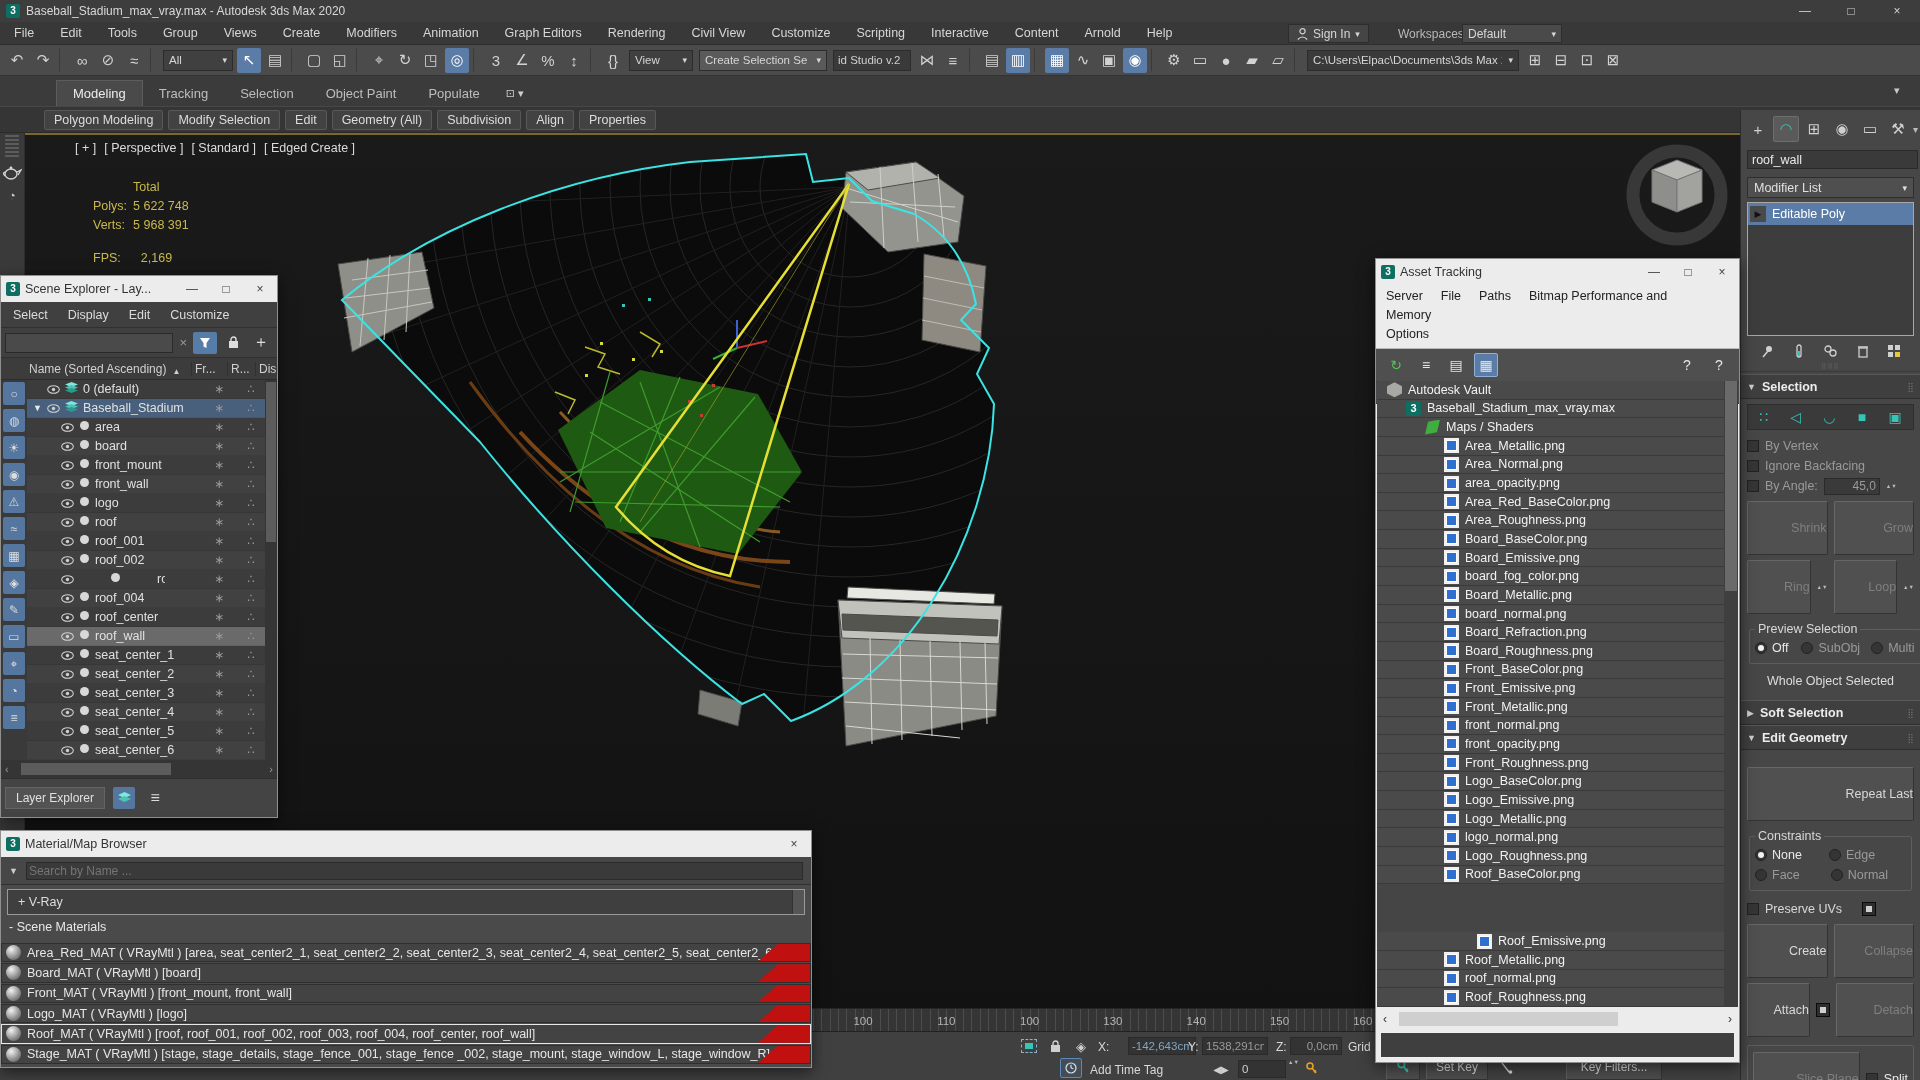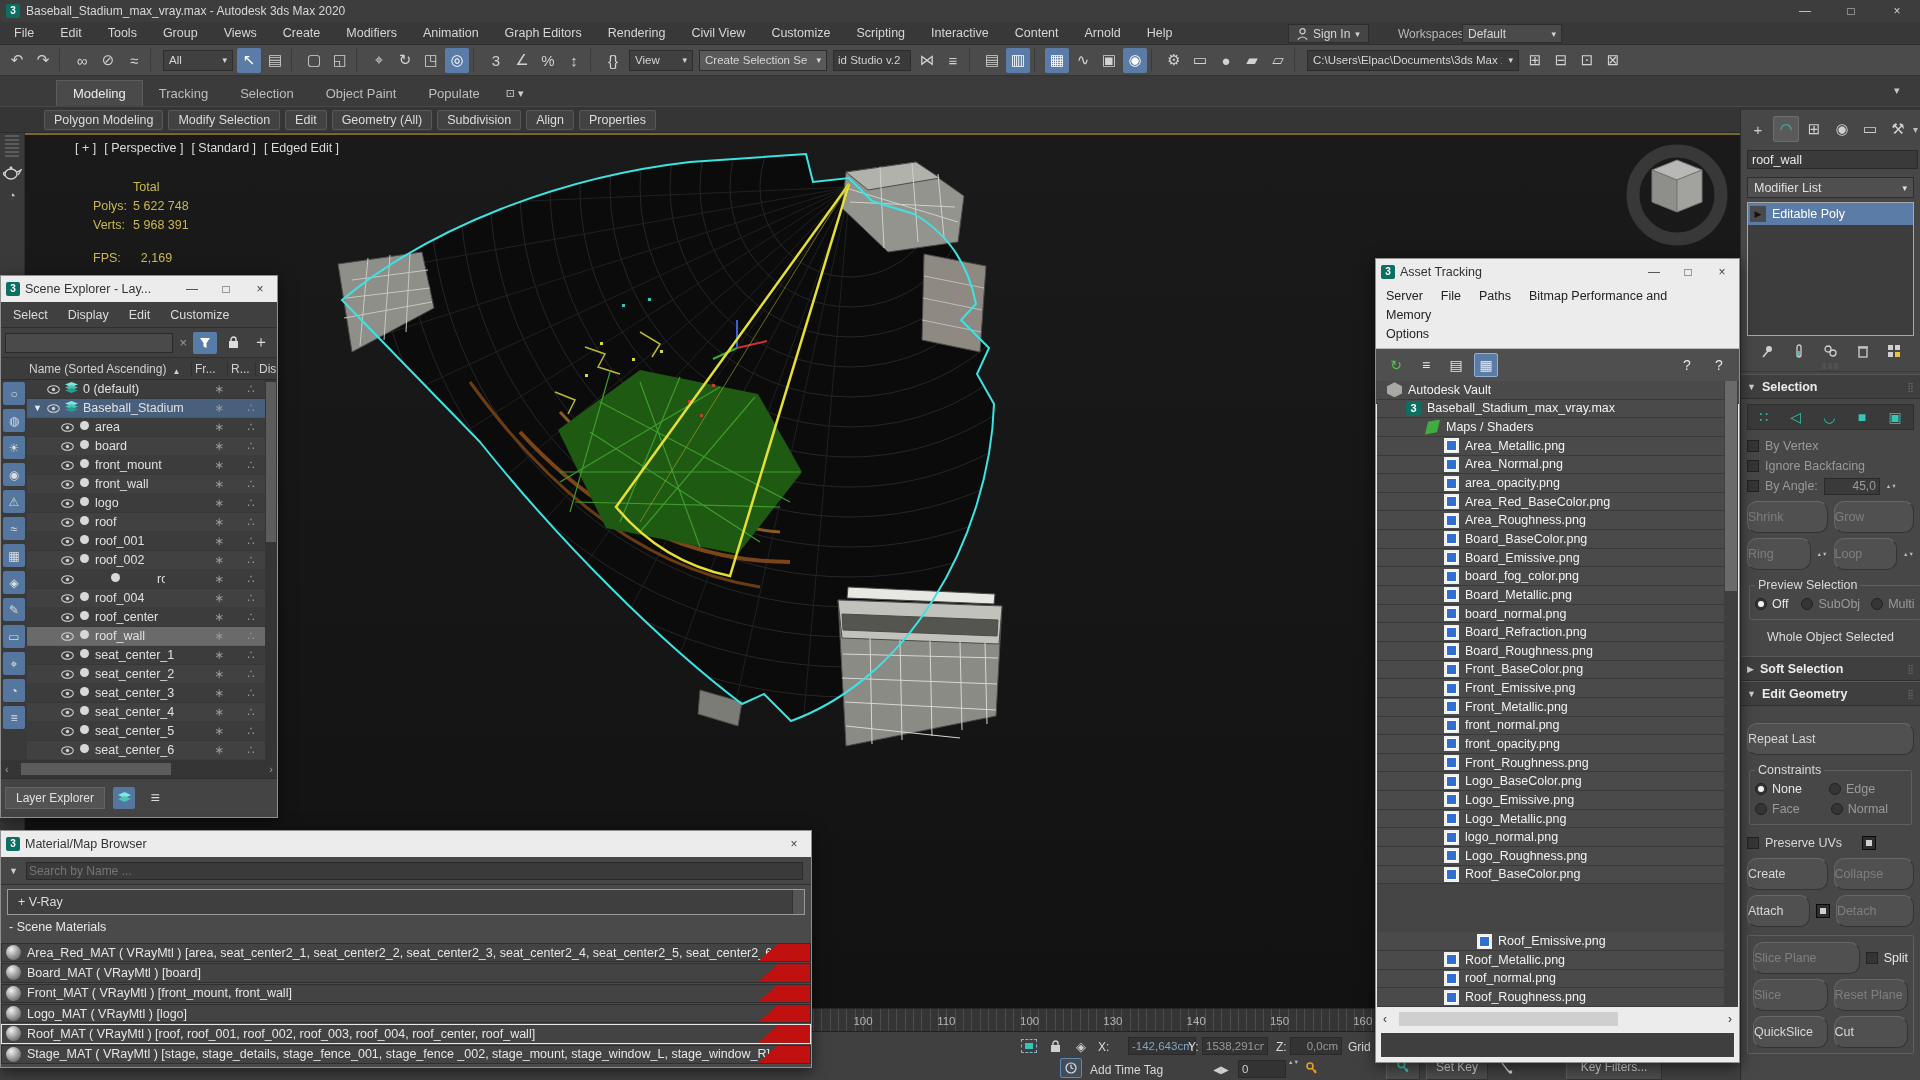--- a/index.html
+++ b/index.html
@@ -136,21 +136,21 @@
   .ro-head .tri{font-size:9px;color:#cfcfcf;}
   .ro-head b{color:#ececec;font-size:12.5px;}
   .ro-head .grip2{margin-left:auto;color:#6f6f6f;font-size:9px;}
   .ro-body{padding:5px 6px 8px 6px;}
   .so-row{height:26px;background:#3a3a3a;border:1px solid #2e2e2e;display:flex;align-items:center;justify-content:space-around;margin-bottom:6px;}
   .so-row span{color:#35c4b5;font-size:14px;}
   .chk-row{display:flex;align-items:center;gap:6px;height:20px;color:#9a9a9a;}
   .chk{width:12px;height:12px;background:#353535;border:1px solid #222;flex:none;}
   .numfield{width:56px;height:17px;background:#3a3a3a;border:1px solid #2a2a2a;color:#9a9a9a;text-align:right;padding:0 3px;font-size:12px;}
   .spin{display:flex;flex-direction:column;font-size:5.5px;color:#bbb;line-height:5px;justify-content:center;}
-  .btn{background:#505050;border:1px solid #676767;border-bottom-color:#333;border-right-color:#333;border-radius:10px;color:#d8d8d8;font-size:12.5px;text-align:left;padding:8px 0;}
+  .btn{background:#505050;border:1px solid #676767;border-bottom-color:#333;border-right-color:#333;border-radius:2px;color:#d8d8d8;font-size:12.5px;text-align:right;padding:19px 0;}
   .btn.dis{color:#7f7f7f;}
   .btnrow{display:flex;gap:6px;margin-top:5px;align-items:center;}
   .btnrow .btn{flex:1;}
   .fset{border:1px solid #5e5e5e;border-radius:2px;margin-top:8px;padding:2px 5px 5px 5px;}
   .fset legend{font-size:12.5px;color:#d8d8d8;padding:0 3px;}
   .radio{width:12px;height:12px;border-radius:50%;background:#353535;border:1px solid #222;flex:none;position:relative;}
   .radio.on::after{content:"";position:absolute;inset:2px;border-radius:50%;background:#f2f2f2;}
   .rad-row{display:flex;align-items:center;gap:5px;height:20px;color:#9a9a9a;}
   .rad-row .lit{color:#e8e8e8;}
   .centertxt{text-align:center;color:#dcdcdc;margin:10px 0 4px 0;}
@@ -334,21 +334,21 @@
         <circle cx="9" cy="3" r="1.4" fill="#d8d8d8"></circle>
       </svg>
     <span class="lsicon">◔</span>
   </div>
 
   <div class="abs viewport">
     <div class="vp-label">
         <span>[ + ]</span>
         <span>[ Perspective ]</span>
         <span>[ Standard ]</span>
-        <span>[ Edged Edit ]</span>
+        <span>[ Edged Create ]</span>
       </div>
     <div class="vp-stats">
       <table>
           <tbody>
             <tr>
               <td></td>
               <td class="num">Total</td>
             </tr>
       <tr>
               <td>Polys:</td>

